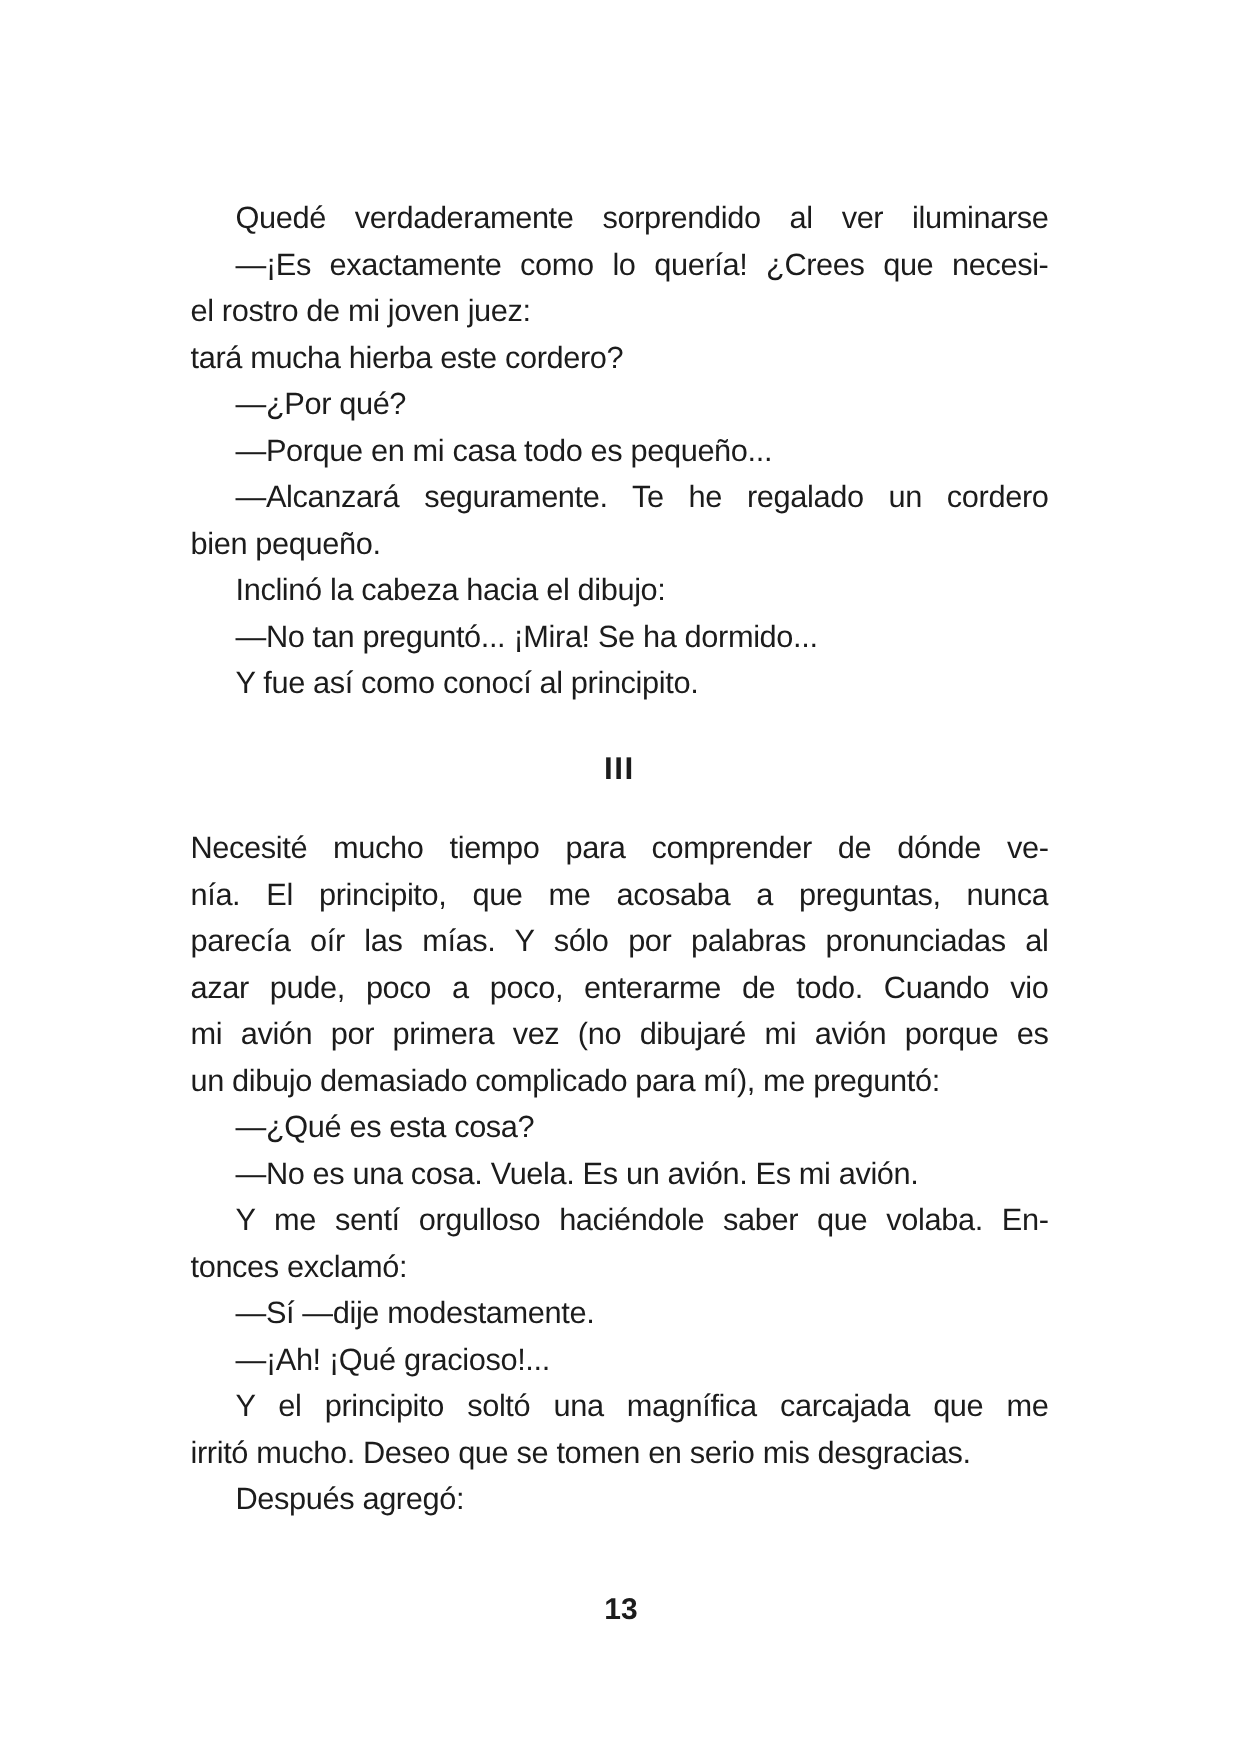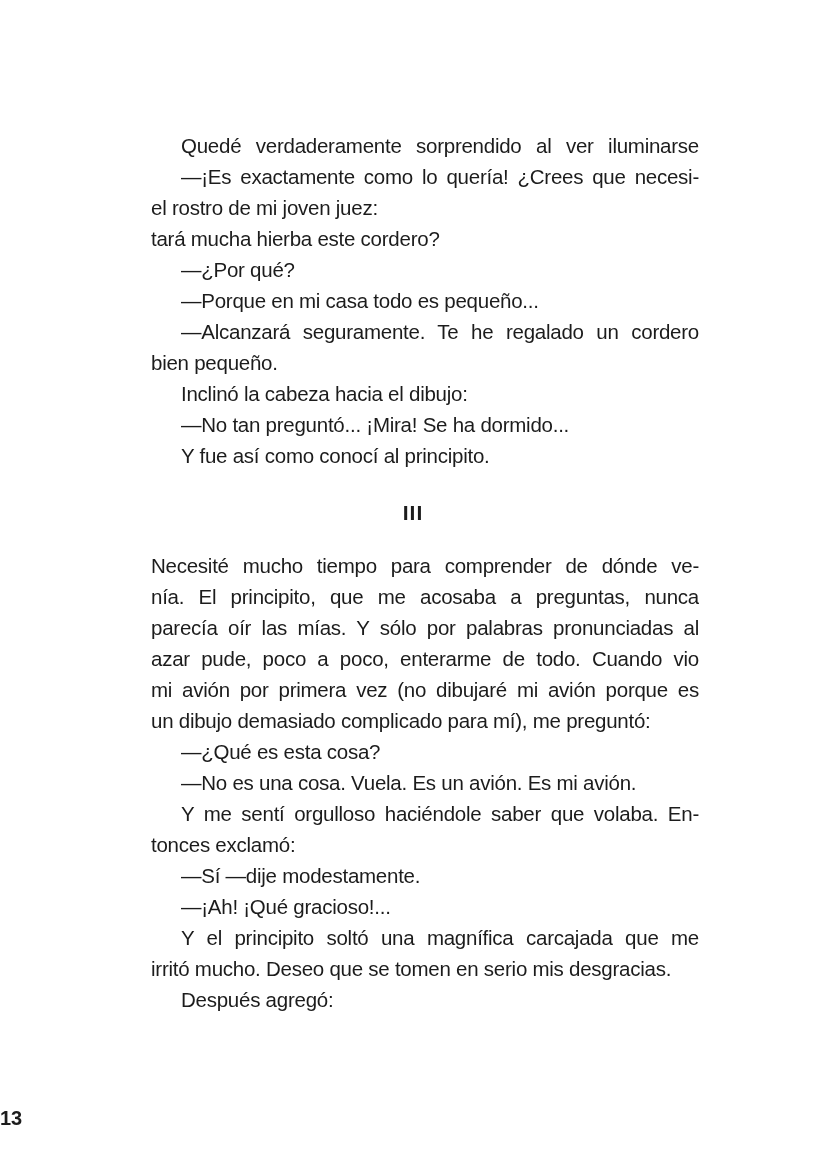--- a/index.html
+++ b/index.html
@@ -22,21 +22,20 @@
     top: 130px;
     width: 572px;
     font-size: 20.5px;
     line-height: 31px;
     letter-spacing: -0.25px;
   }
   .line {
     height: 31px;
     text-align: left;
     white-space: nowrap;
-    margin-left: 24px;
   }
   
   .line.j {
     white-space: normal;
     text-align: justify;
     text-align-last: justify;
     overflow: hidden;
   }
   
   .line.i {
@@ -48,23 +47,24 @@
     height: 31px;
     line-height: 31px;
     text-align: center;
     font-weight: bold;
     font-size: 21px;
     letter-spacing: 1px;
     text-indent: 0;
   }
   .page-number {
     position: absolute;
-    top: 1107px;
+    top: 1062px;
     left: 0;
     width: 828px;
+    text-align: center;
     font-weight: bold;
     font-size: 20px;
     color: #1c1c1c;
   }
 </style>
 </head>
 <body>
 
 <div class="page">
   <div class="text-block">

